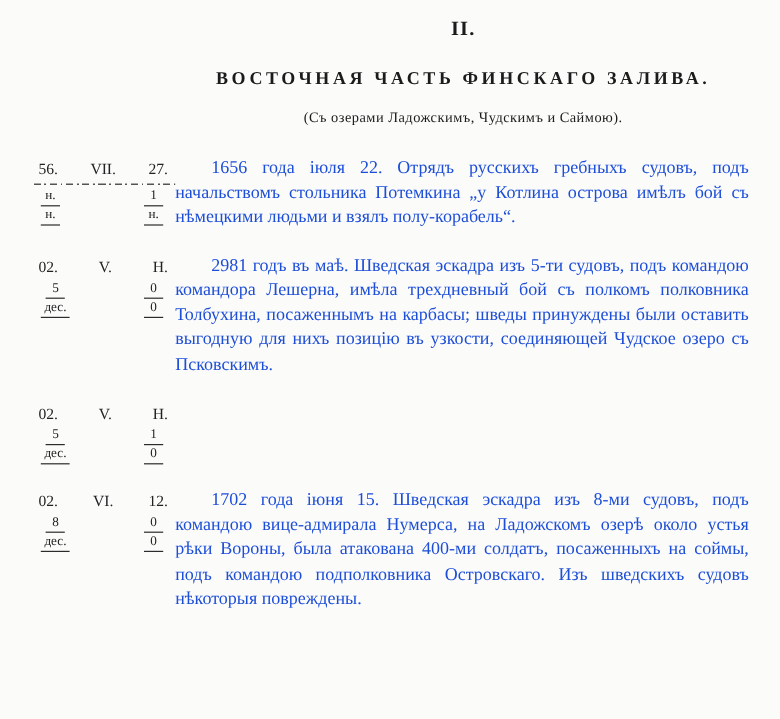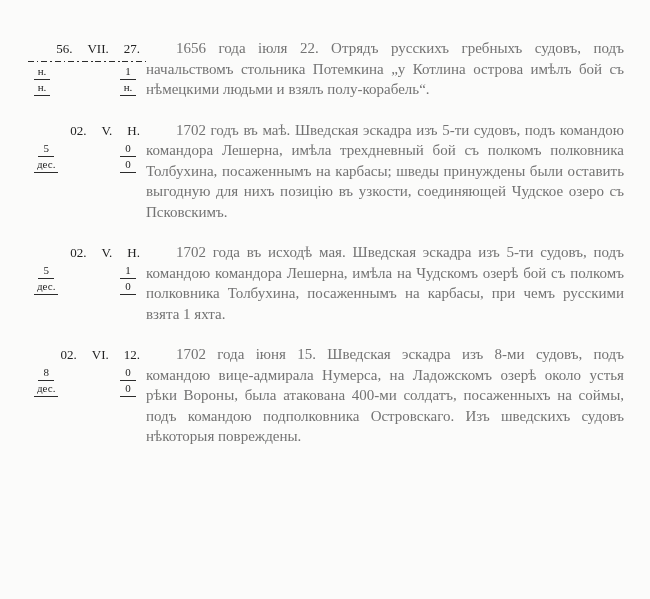--- a/index.html
+++ b/index.html
@@ -38,21 +38,21 @@
   .entry { display: flex; margin-bottom: 20px; }
   .margin-note {
     width: 118px;
     flex: none;
     font-size: 13px;
     padding-top: 2px;
     color: #222;
   }
   .date-row {
     display: flex;
-    justify-content: flex-end;
+    justify-content: space-between;
     padding: 0 6px 0 4px;
     line-height: 17px;
     gap: 15px;
   }
   .dash-rule {
     height: 2px;
     margin: 3px 0 2px 0;
     background: repeating-linear-gradient(90deg,
       #2b2b2b 0px, #2b2b2b 6px,
       transparent 6px, transparent 9px,
@@ -82,28 +82,33 @@
     padding: 0 3px 1px 3px;
     border-bottom: 1px solid #2b2b2b;
   }
   .entry-text {
     flex: 1;
     font-size: 15px;
     line-height: 20.5px;
     text-align: justify;
     text-indent: 30px;
     padding-right: 2px;
-    color: #737373;
+    color: #1d4ed8;
   }
 </style>
 </head>
 <body>
 
 <div class="page">
 
+  <div class="header">
+    <div class="chapter">II.</div>
+    <div class="title">ВОСТОЧНАЯ ЧАСТЬ ФИНСКАГО ЗАЛИВА.</div>
+    <div class="subtitle">(Съ озерами Ладожскимъ, Чудскимъ и Саймою).</div>
+  </div>
 
   <div class="entries">
 
     <div class="entry">
       <div class="margin-note">
         <div class="date-row">
           <span>56.</span>
           <span>VII.</span>
           <span>27.</span>
         </div>
@@ -133,42 +138,41 @@
           <span class="frac">
             <span class="frac-top">5</span>
             <span class="frac-bottom">дес.</span>
           </span>
           <span class="frac">
             <span class="frac-top">0</span>
             <span class="frac-bottom">0</span>
           </span>
         </div>
       </div>
-      <p class="entry-text">1702 годъ въ маѣ. Шведская эскадра изъ 5-ти судовъ, подъ командою командора Лешерна, имѣла трехдневный бой съ полкомъ полковника Толбухина, посаженнымъ на карбасы; шведы принуждены были оставить выгодную для нихъ позицію въ узкости, соединяющей Чудское озеро съ Псковскимъ.</p>
+      <p class="entry-text">2981 годъ въ маѣ. Шведская эскадра изъ 5-ти судовъ, подъ командою командора Лешерна, имѣла трехдневный бой съ полкомъ полковника Толбухина, посаженнымъ на карбасы; шведы принуждены были оставить выгодную для нихъ позицію въ узкости, соединяющей Чудское озеро съ Псковскимъ.</p>
     </div>
 
     <div class="entry">
       <div class="margin-note">
         <div class="date-row">
           <span>02.</span>
           <span>V.</span>
           <span>Н.</span>
         </div>
         <div class="frac-row">
           <span class="frac">
             <span class="frac-top">5</span>
             <span class="frac-bottom">дес.</span>
           </span>
           <span class="frac">
             <span class="frac-top">1</span>
             <span class="frac-bottom">0</span>
           </span>
         </div>
       </div>
-      <p class="entry-text">1702 года въ исходѣ мая. Шведская эскадра изъ 5-ти судовъ, подъ командою командора Лешерна, имѣла на Чудскомъ озерѣ бой съ полкомъ полковника Толбухина, посаженнымъ на карбасы, при чемъ русскими взята 1 яхта.</p>
     </div>
 
     <div class="entry">
       <div class="margin-note">
         <div class="date-row">
           <span>02.</span>
           <span>VI.</span>
           <span>12.</span>
         </div>
         <div class="frac-row">

